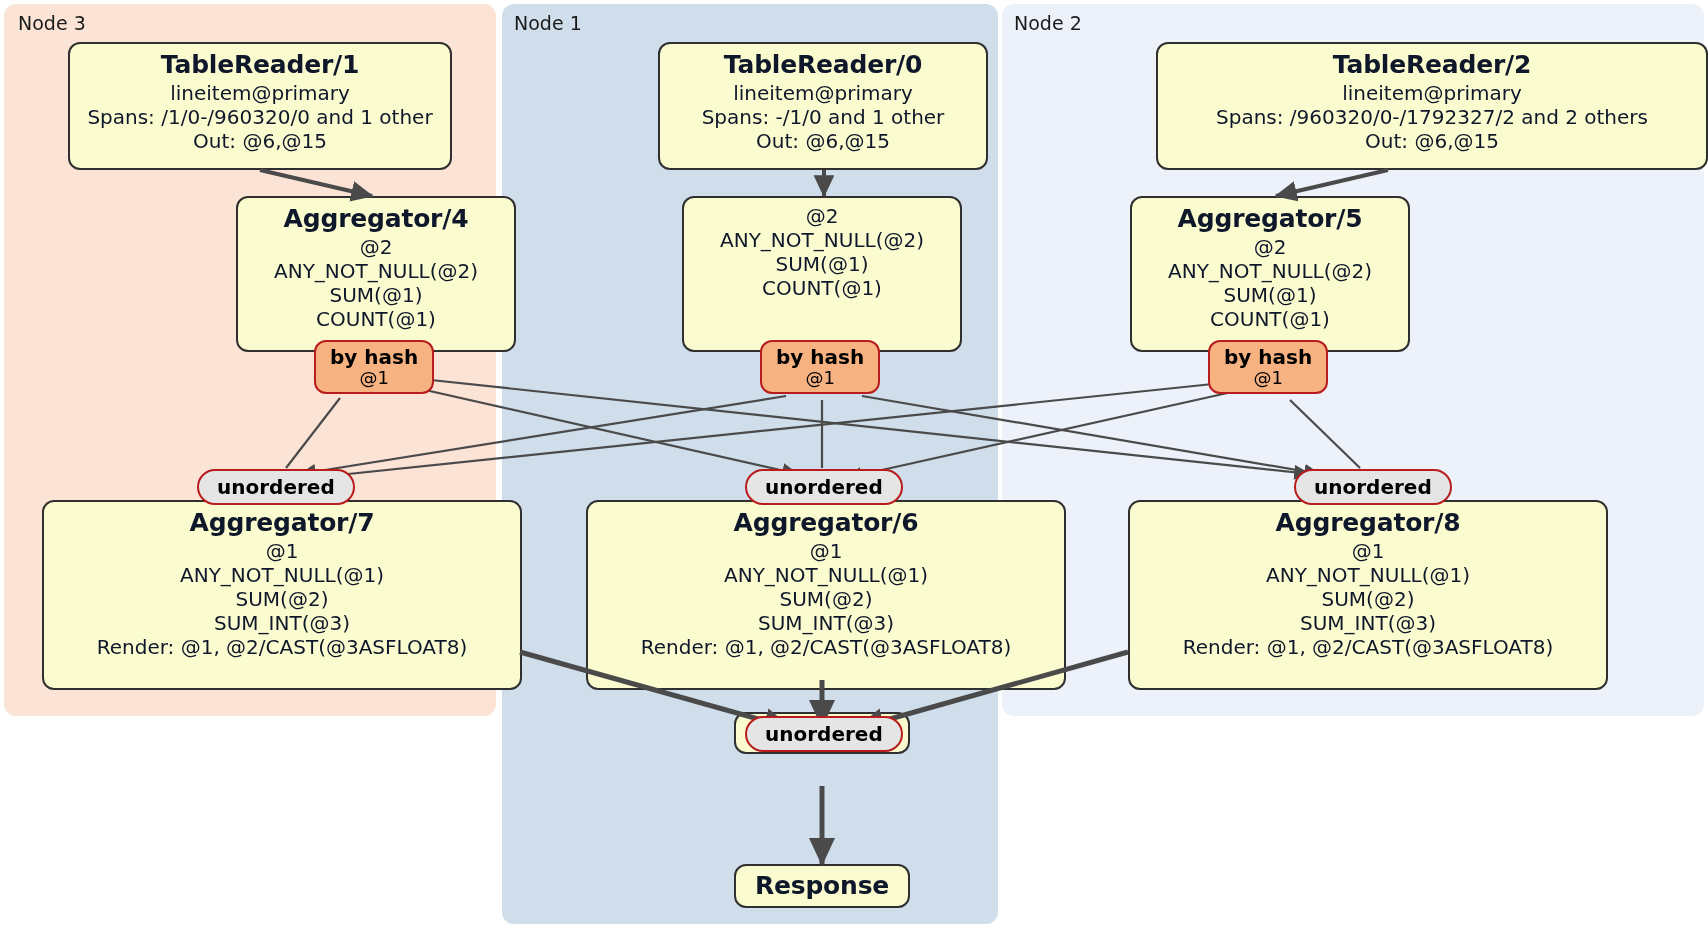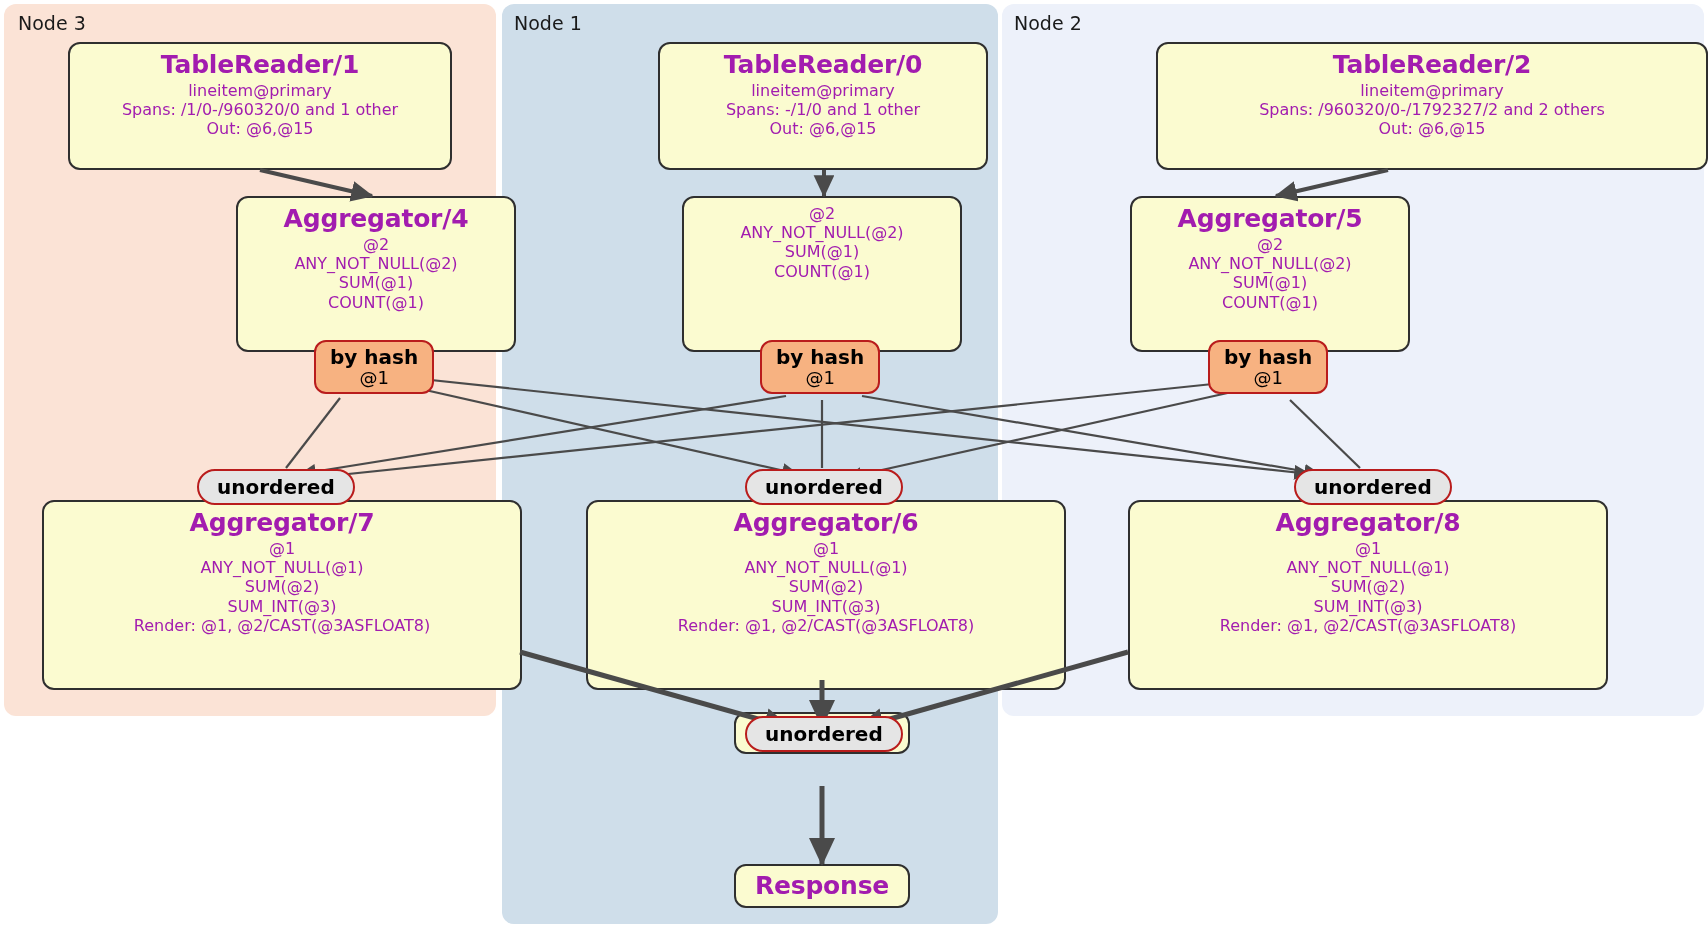--- a/index.html
+++ b/index.html
@@ -34,32 +34,32 @@
   
   .proc-box {
     position: absolute;
     background: #fbfbd0;
     border: 2px solid #2f2f2f;
     border-radius: 12px;
     box-sizing: border-box;
     text-align: center;
     padding: 6px 10px 7px 10px;
     line-height: 1.20;
-    color: #a21caf;
+    color: #0f172a;
   }
   .proc-title {
     font-weight: bold;
     font-size: 25px;
     letter-spacing: -0.2px;
     display: block;
     margin-bottom: 1px;
   }
   .proc-line {
     display: block;
-    font-size: 16px;
+    font-size: 20px;
     white-space: nowrap;
   }
   .small-box {
     display: flex;
     align-items: center;
     justify-content: center;
     padding: 4px 16px;
   }
   .small-box .proc-title { margin-bottom: 0; }
 

